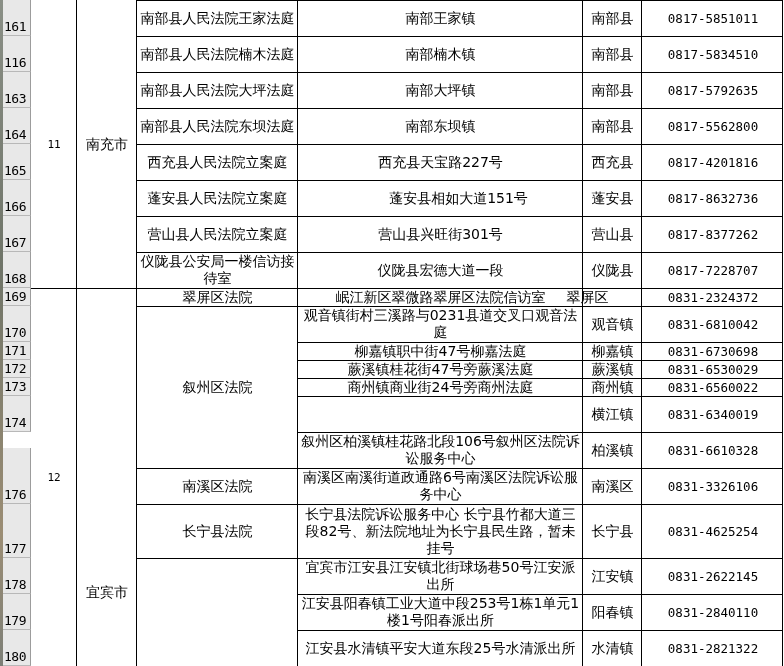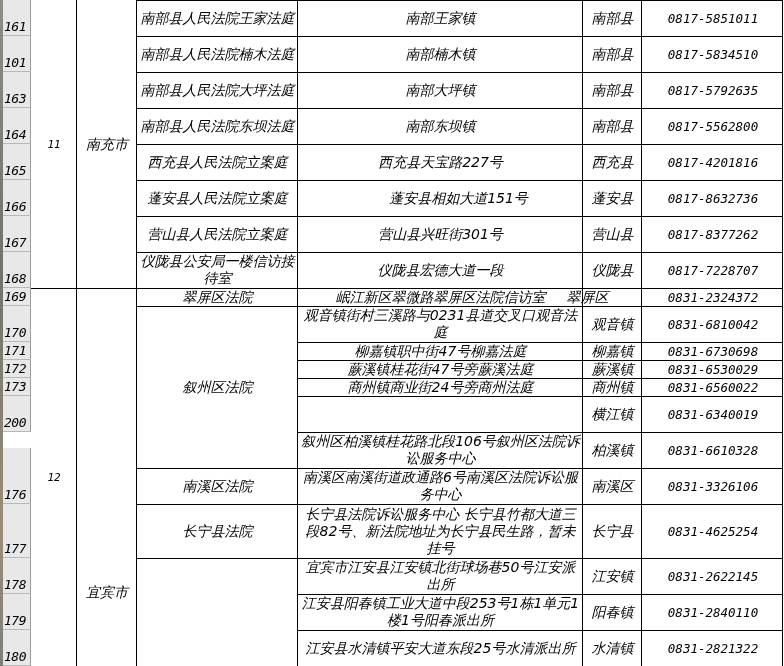--- a/index.html
+++ b/index.html
@@ -1,18 +1,18 @@
 <!DOCTYPE html>
 <html><head>
 <meta charset="utf-8">
 <style>
   html, body { margin: 0; padding: 0; background: #ffffff; }
   body { width: 784px; height: 666px; overflow: hidden; position: relative;
          font-family: "DejaVu Sans", "Liberation Sans", sans-serif; }
-  .sheet { position: absolute; left: 0; top: 0; width: 784px; height: 666px; font-style: italic; }
+  .sheet { position: absolute; left: 0; top: 0; width: 784px; height: 666px; }
   .edge { position: absolute; left: 0; top: 0; width: 3px; height: 666px;
           background: linear-gradient(#8a8f86, #6f7468 40%, #9b8d74 80%, #7d7f77); }
   .rh { position: absolute; left: 3px; width: 28px; background: #e8e8e8;
         border-right: 1px solid #9c9c9c; border-bottom: 1px solid #b8b8b8;
         box-sizing: border-box; font-size: 13px; color: #000;
         display: flex; align-items: flex-end; padding: 0 0 1px 1px;
         font-family: "DejaVu Sans Mono", "Liberation Mono", monospace; letter-spacing: -0.5px; }
   .cell { position: absolute; box-sizing: border-box; display: flex;
           align-items: center; justify-content: center; text-align: center;
           font-size: 14px; line-height: 17px; color: #000; padding: 0 2px;
@@ -22,33 +22,33 @@
   .num { font-family: "DejaVu Sans Mono", "Liberation Mono", monospace; font-size: 11px; }
   .line { position: absolute; background: #000; }
 </style>
 </head>
 <body>
 
 <div class="sheet">
   <div class="edge"></div>
 
   <div class="rh" style="top:0;height:36px">161</div>
-  <div class="rh" style="top:36px;height:36px">101</div>
+  <div class="rh" style="top:36px;height:36px">116</div>
   <div class="rh" style="top:72px;height:36px">163</div>
   <div class="rh" style="top:108px;height:36px">164</div>
   <div class="rh" style="top:144px;height:36px">165</div>
   <div class="rh" style="top:180px;height:36px">166</div>
   <div class="rh" style="top:216px;height:36px">167</div>
   <div class="rh" style="top:252px;height:36px">168</div>
   <div class="rh" style="top:288px;height:18px">169</div>
   <div class="rh" style="top:306px;height:36px">170</div>
   <div class="rh" style="top:342px;height:18px">171</div>
   <div class="rh" style="top:360px;height:18px">172</div>
   <div class="rh" style="top:378px;height:18px">173</div>
-  <div class="rh" style="top:396px;height:36px">200</div>
+  <div class="rh" style="top:396px;height:36px">174</div>
   <div class="rh" style="top:448px;height:36px">175</div>
   <div class="rh" style="top:468px;height:36px">176</div>
   <div class="rh" style="top:504px;height:54px">177</div>
   <div class="rh" style="top:558px;height:36px">178</div>
   <div class="rh" style="top:594px;height:36px">179</div>
   <div class="rh" style="top:630px;height:36px">180</div>
 
   <div class="cell num" style="left:31px;top:0;width:46px;height:288px">11</div>
   <div class="cell" style="left:77px;top:0;width:60px;height:288px">南充市</div>
   <div class="cell num" style="left:31px;top:288px;width:46px;height:378px;">12</div>

